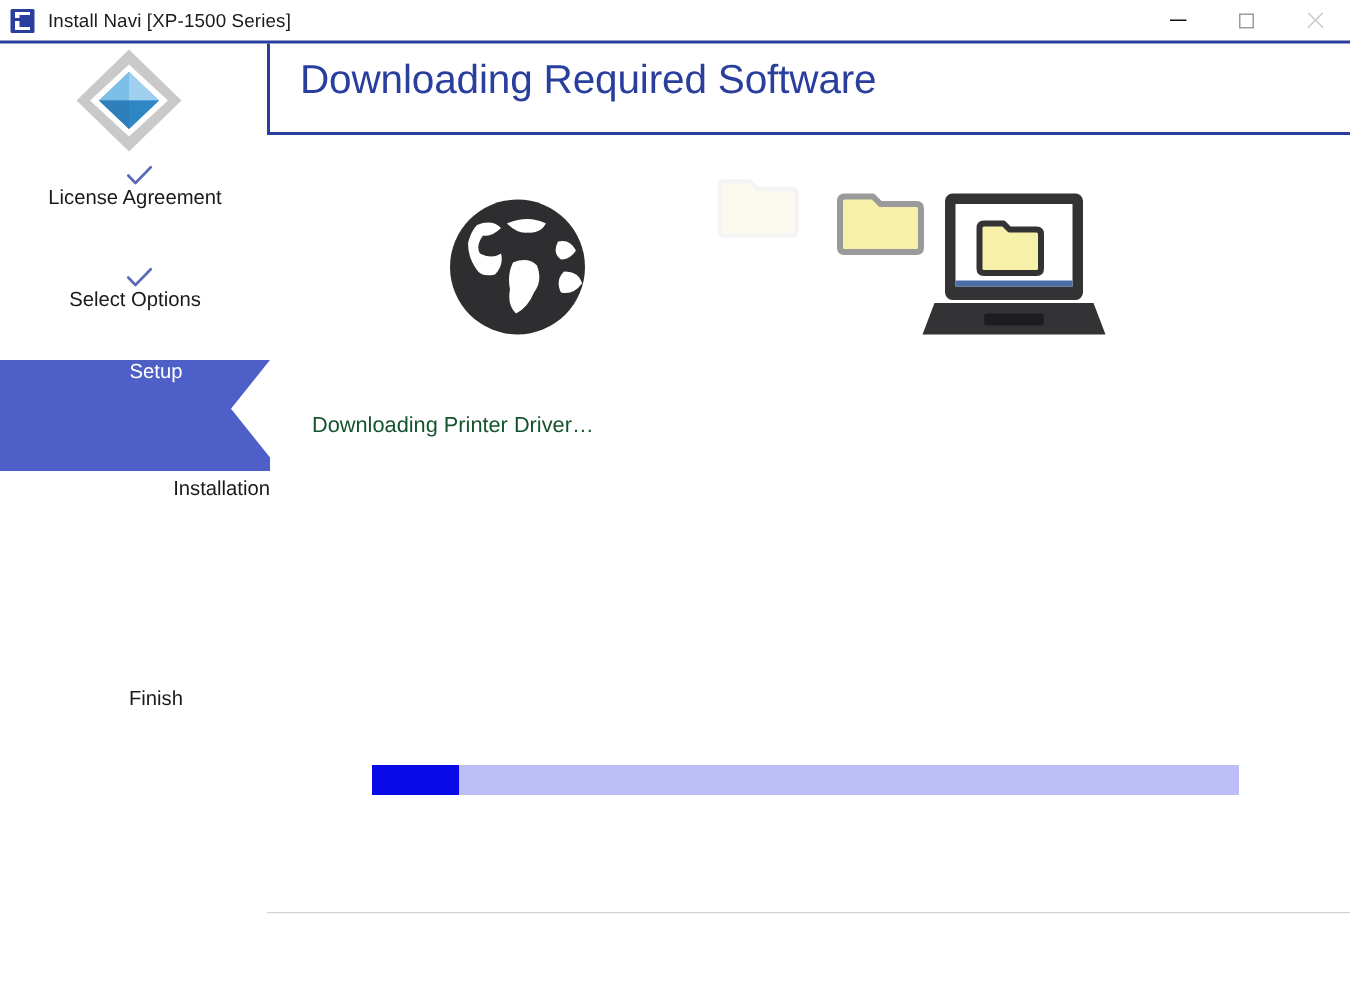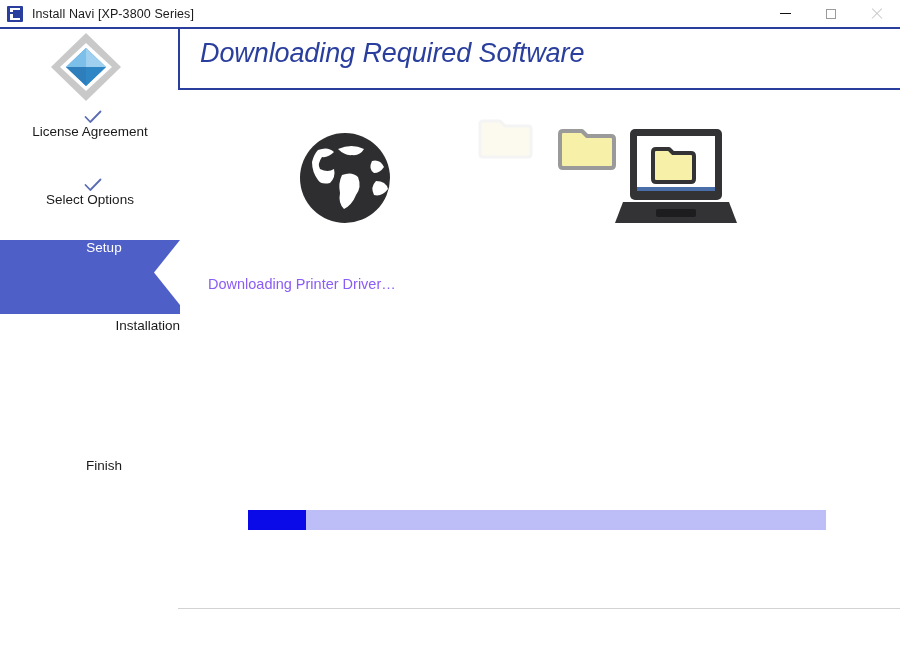--- a/index.html
+++ b/index.html
@@ -117,21 +117,20 @@
   .logo svg { display: block; }
 
   
   .header-title {
     position: absolute;
     left: 200px; top: 38px;
     font-size: 27px;
     color: #2a3f9d;
     white-space: nowrap;
     letter-spacing: -0.1px;
-    font-style: italic;
   }
   .header-rule {
     position: absolute;
     left: 178px; top: 88px;
     width: 722px; height: 1.5px;
     background: #2a3f9d;
   }
   .vert-rule {
     position: absolute;
     left: 178px; top: 29px;
@@ -194,21 +193,21 @@
     left: 280px; top: 105px;
     width: 460px; height: 125px;
   }
   .illustration svg { display: block; }
 
   
   .status-text {
     position: absolute;
     left: 208px; top: 276px;
     font-size: 14.5px;
-    color: #8b5cf6;
+    color: #14532d;
     white-space: nowrap;
   }
 
   
   .progress-track {
     position: absolute;
     left: 248px; top: 510px;
     width: 578px; height: 20px;
     background: #bdbdf7;
   }
@@ -233,21 +232,21 @@
 </style>
 </head>
 <body>
 
 <div id="app">
 
   <div class="titlebar">
     <div class="titlebar-icon">
         <span class="ebar"></span>
       </div>
-    <div class="titlebar-title">Install Navi [XP-3800 Series]</div>
+    <div class="titlebar-title">Install Navi [XP-1500 Series]</div>
     <div class="win-controls">
       <div class="win-btn">
         <span class="glyph-min"></span>
       </div>
       <div class="win-btn">
         <span class="glyph-max"></span>
       </div>
       <div class="win-btn">
         <span class="glyph-close"></span>
       </div>

